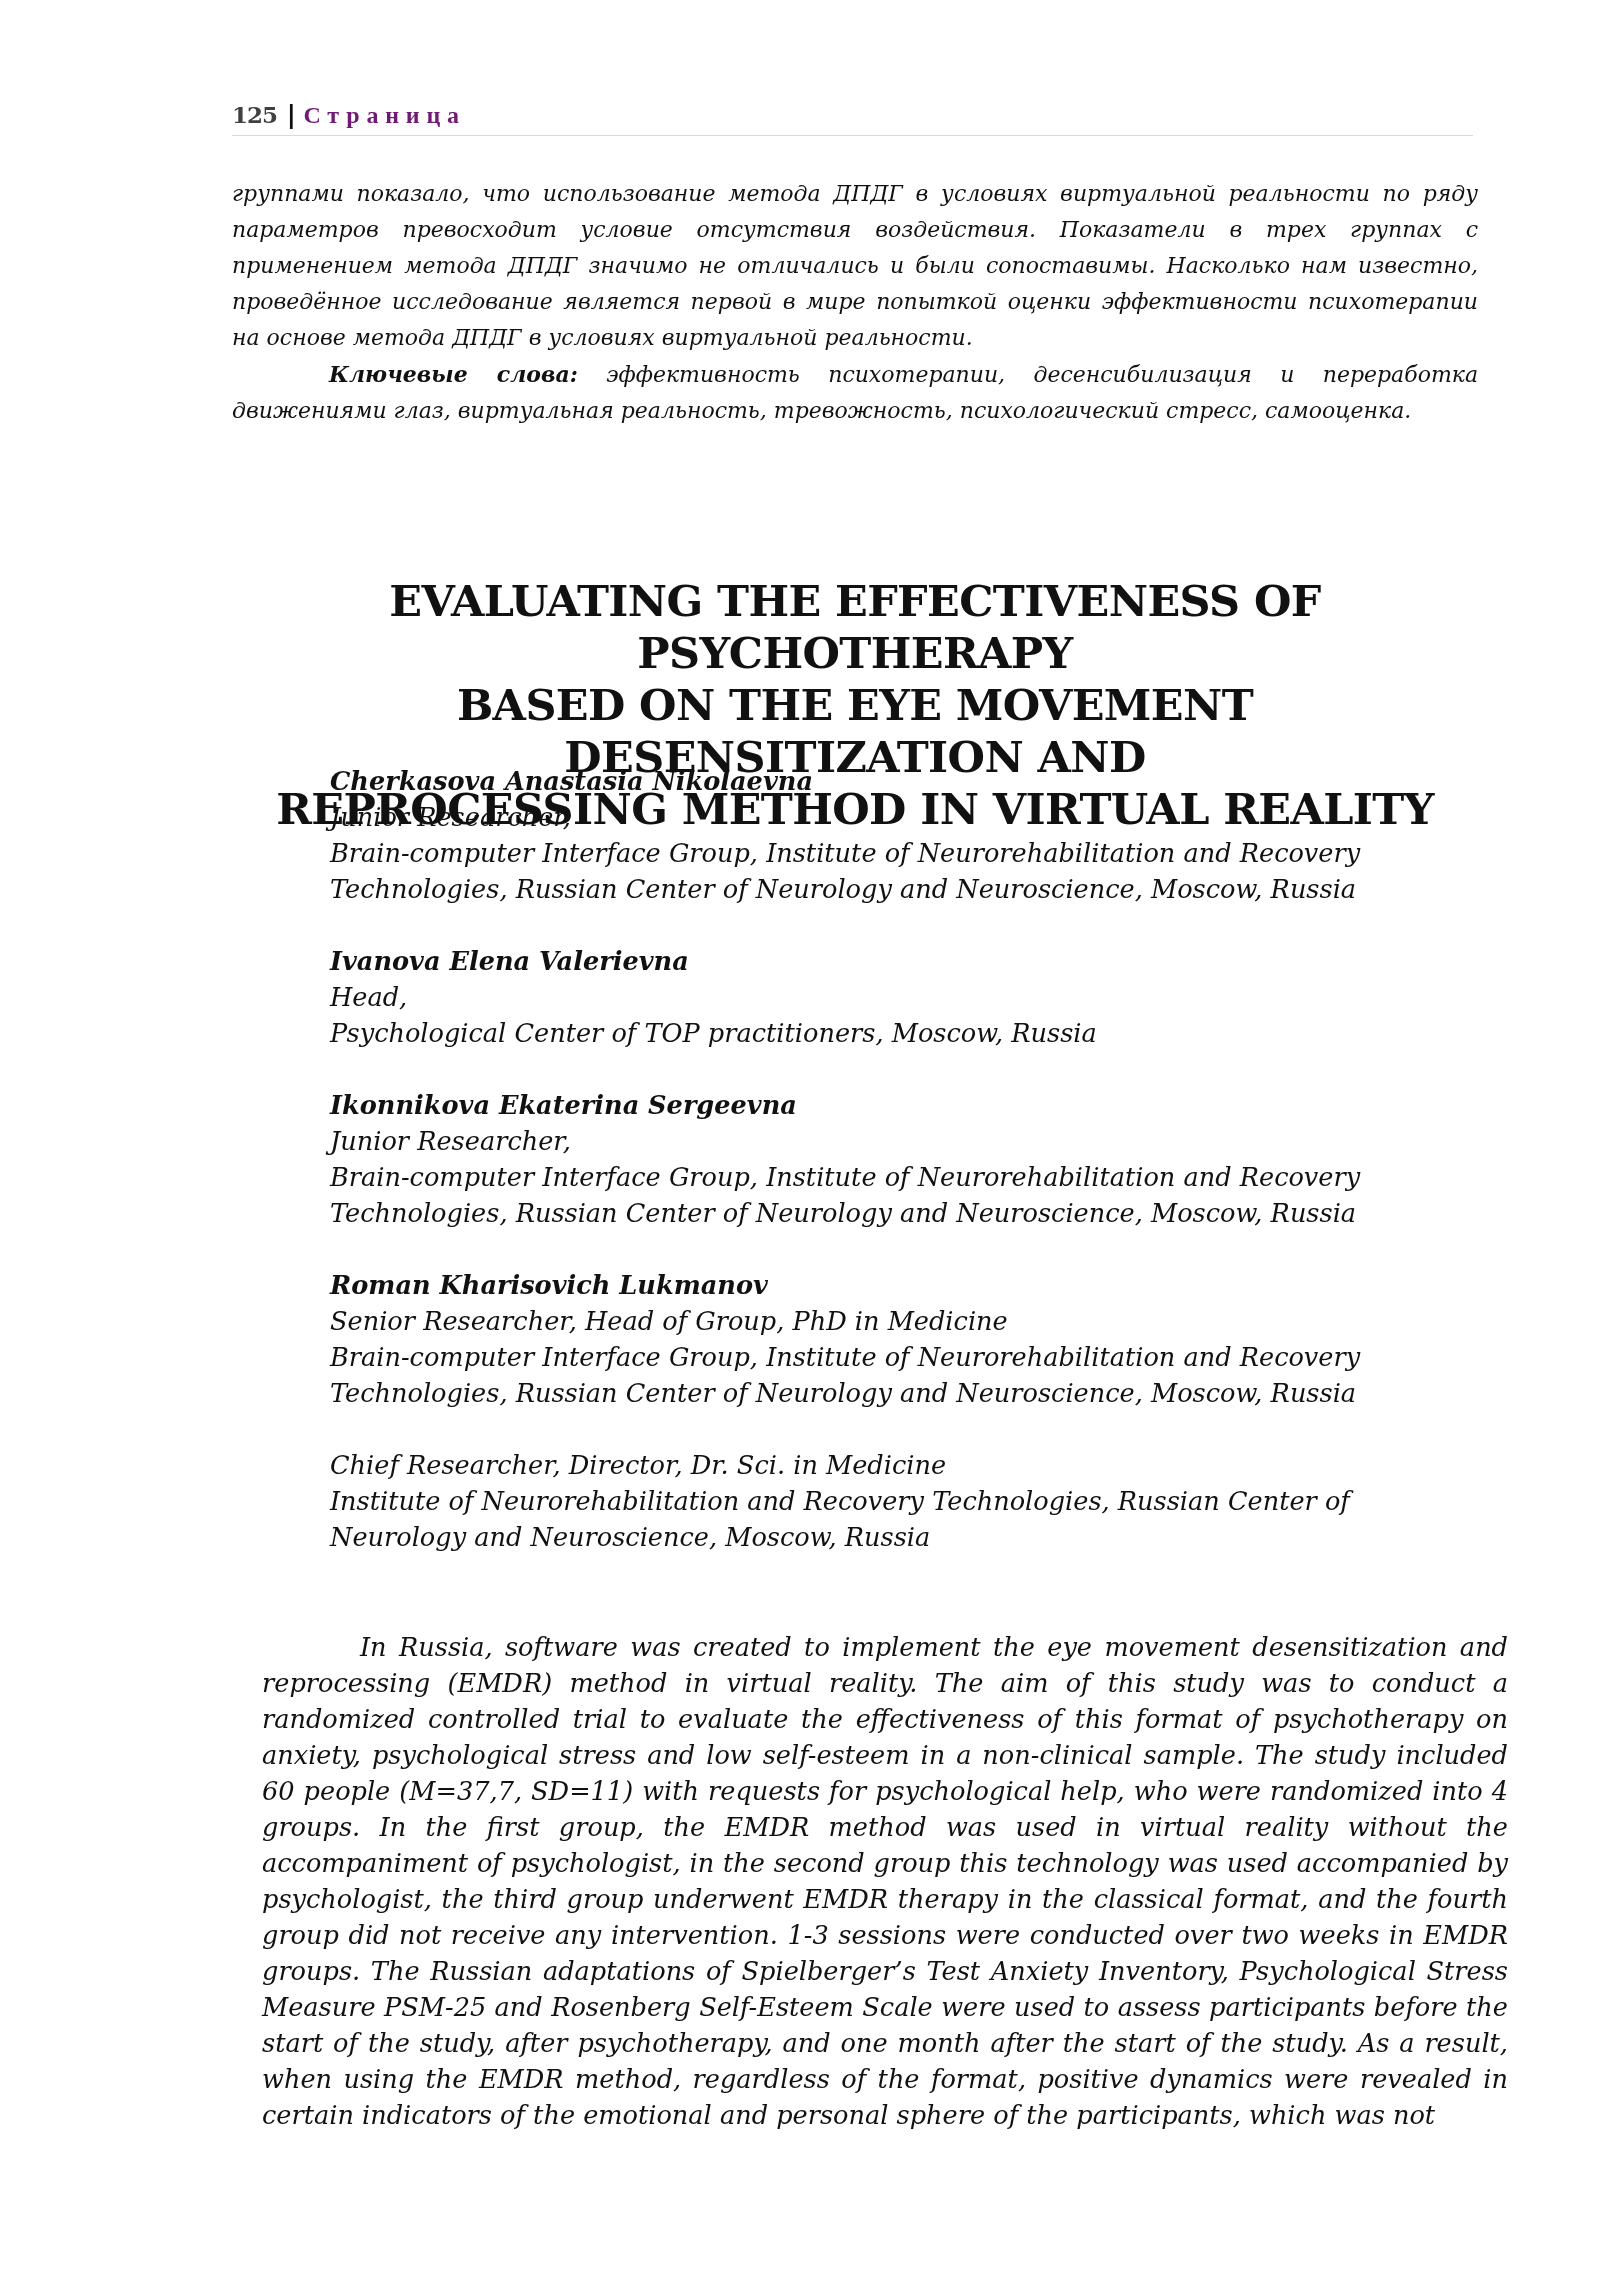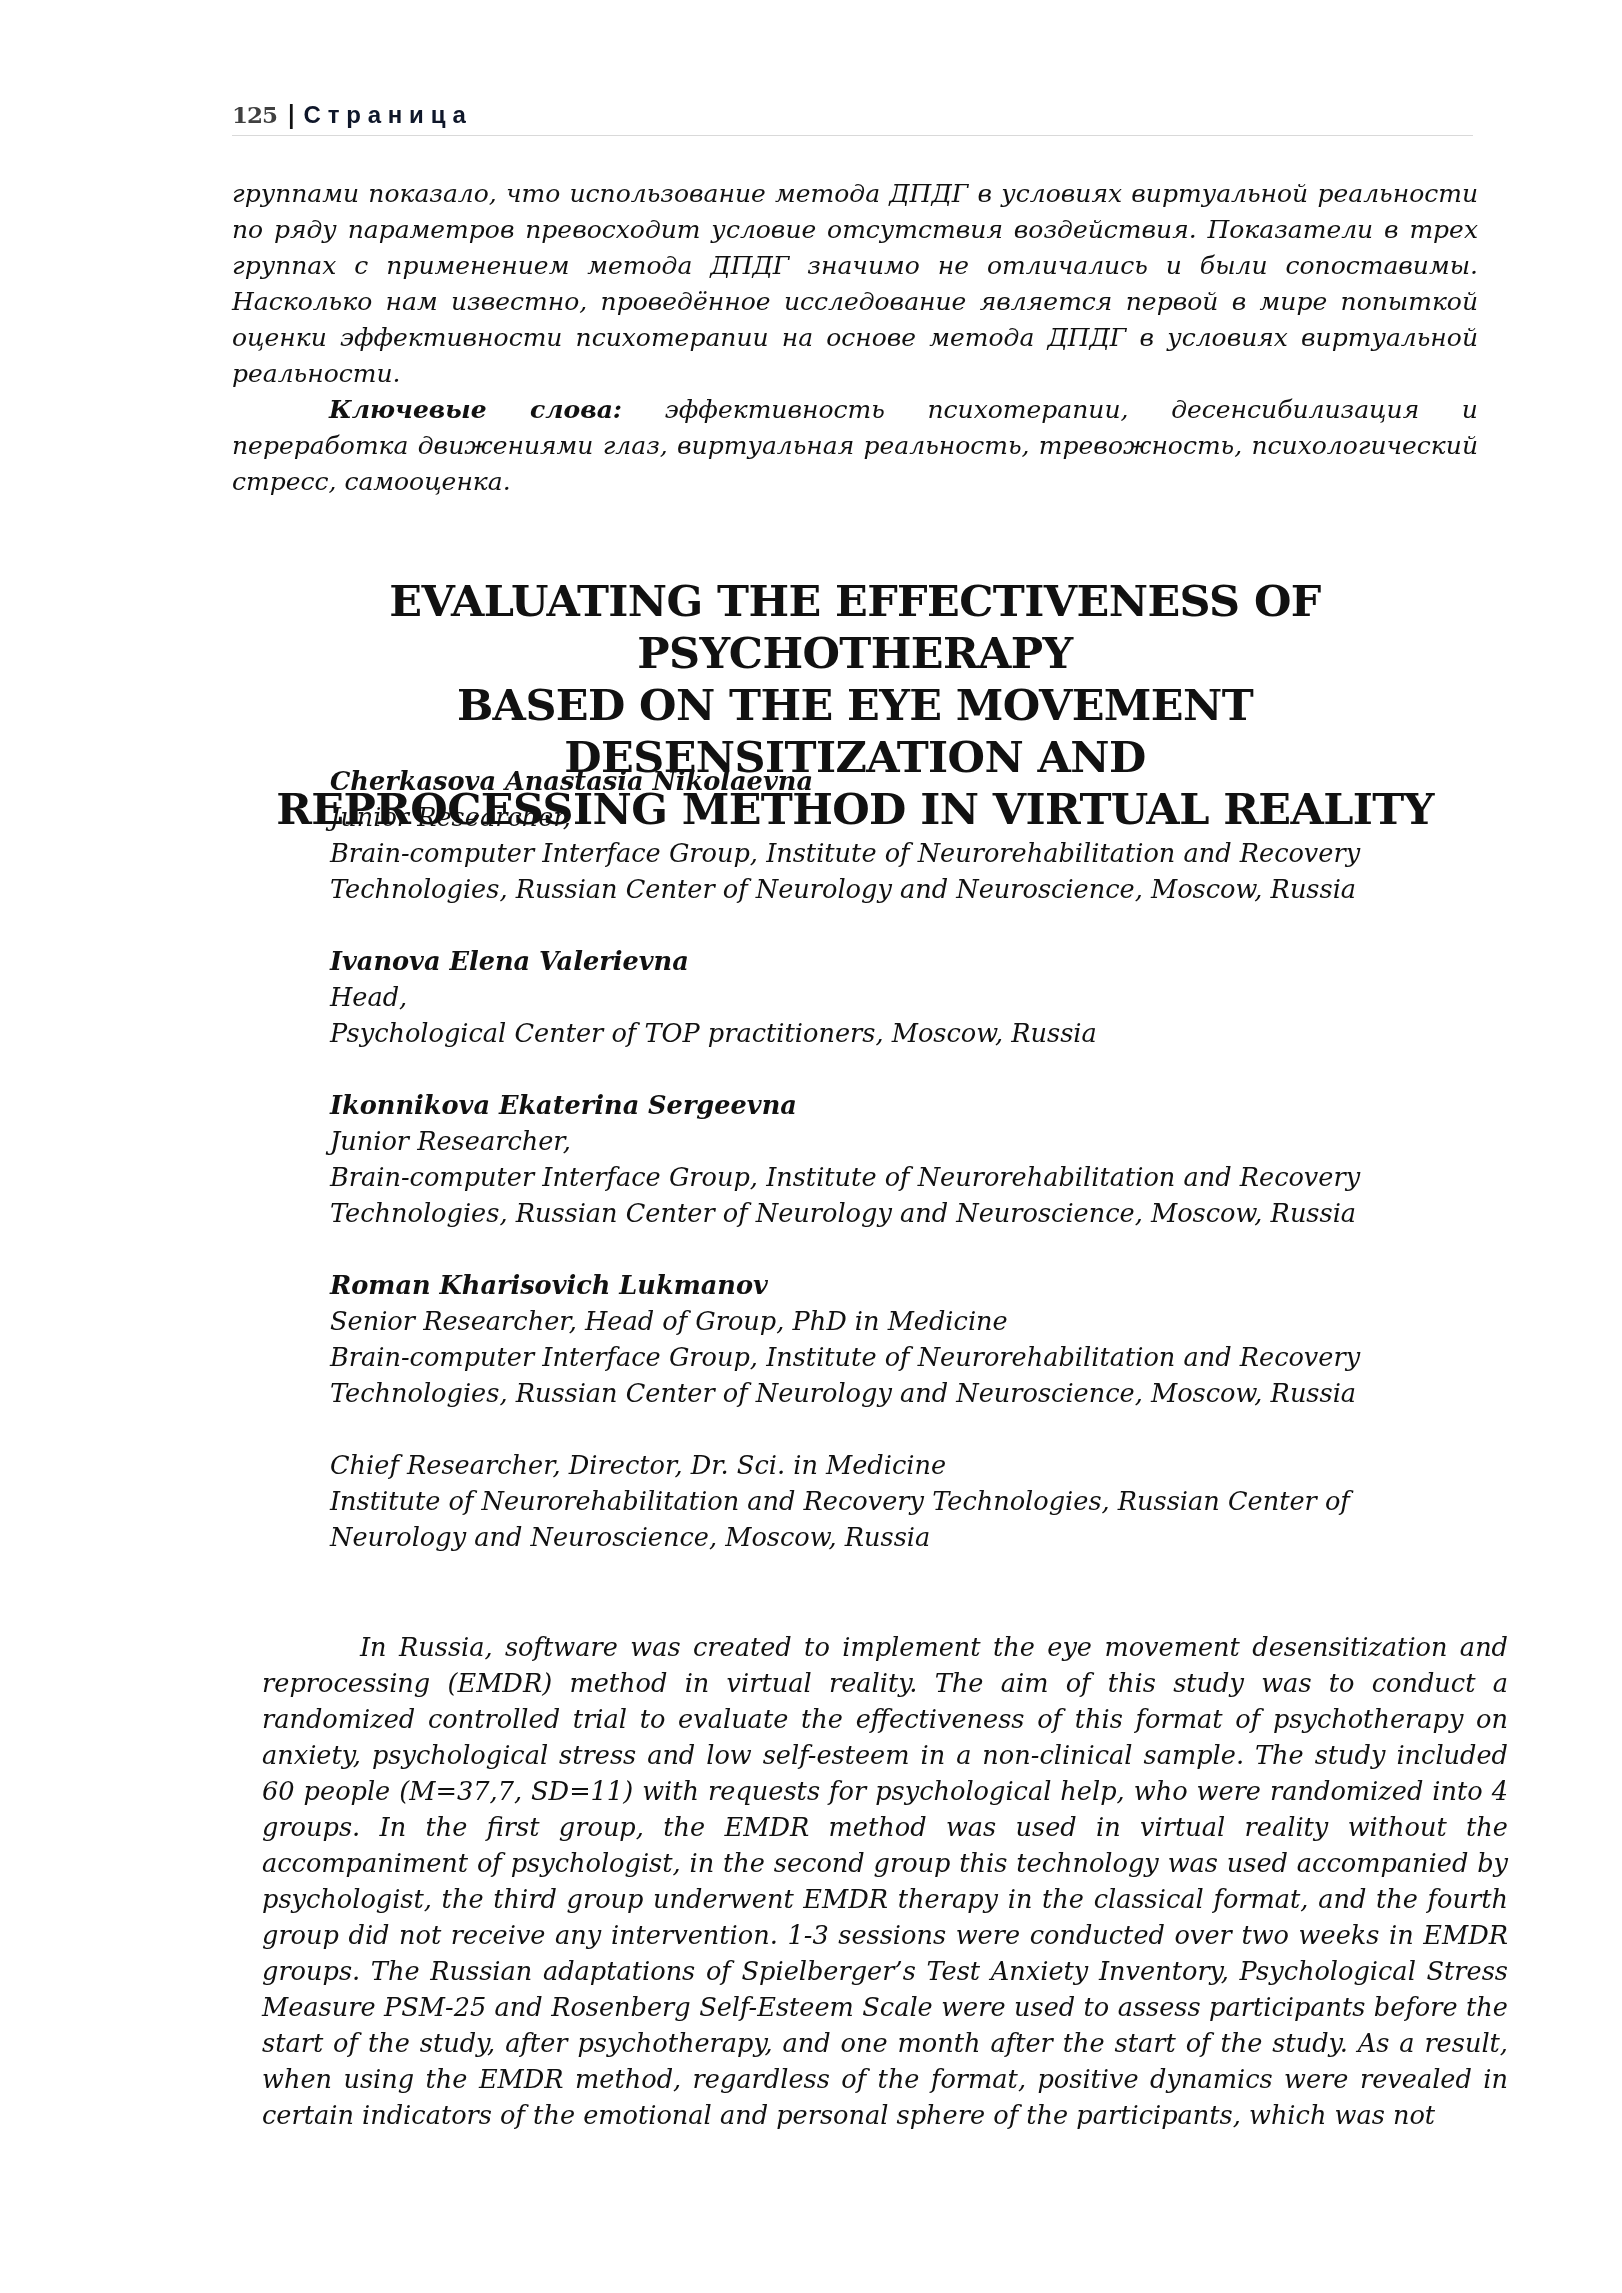--- a/index.html
+++ b/index.html
@@ -3,23 +3,23 @@
 <meta charset="utf-8">
 <style>
   html, body { margin: 0; padding: 0; background: #ffffff; }
   body { width: 1622px; height: 2293px; position: relative; overflow: hidden;
          font-family: "DejaVu Serif", "Liberation Serif", serif; color: #111; }
   .page { position: absolute; left: 232px; top: 0; width: 1241px; }
   .header { position: absolute; top: 100px; left: 0; width: 1241px; height: 35px;
             border-bottom: 1.9px solid #d9d9d9; }
   .header .num { font-family: "DejaVu Serif", serif; font-weight: bold; font-size: 23px; color: #404040; letter-spacing: -1px; }
   .header .sep { font-family: "DejaVu Sans", sans-serif; font-weight: bold; font-size: 25px; color: #111; margin: 0 7.7px 0 9.7px; }
-  .header .label { font-family: Liberation Sans, sans-serif; font-weight: bold; font-size: 24px; color: #0f172a; letter-spacing: 6.8px; }
+  .header .label { font-family: Liberation Serif, serif; font-weight: bold; font-size: 24px; color: #701a75; letter-spacing: 6.8px; }
   .ru-abstract { position: absolute; top: 176px; left: 0; width: 1246px;
-                 font-style: italic; font-size: 25px; line-height: 36px; text-align: justify; text-align-last: auto; }
+                 font-style: italic; font-size: 22px; line-height: 36px; text-align: justify; text-align-last: auto; }
   .ru-abstract p { margin: 0; }
   .kw { text-indent: 97px; }
   .kw b { font-weight: bold; }
   .title { position: absolute; top: 575px; left: 0; width: 1246px; text-align: center;
            font-family: "DejaVu Serif", serif; font-weight: bold; font-size: 43px; line-height: 52px; letter-spacing: -0.6px; }
   .authors { position: absolute; top: 763px; left: 98px; width: 1159px;
              font-style: italic; font-size: 25.6px; line-height: 36px; }
   .author { margin-bottom: 36px; }
   .author .name { font-weight: bold; }
   .author div { white-space: nowrap; }

